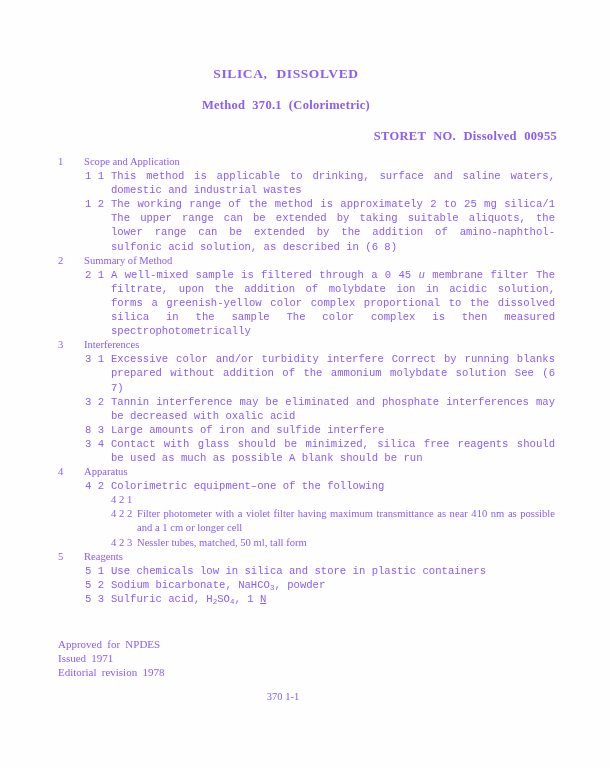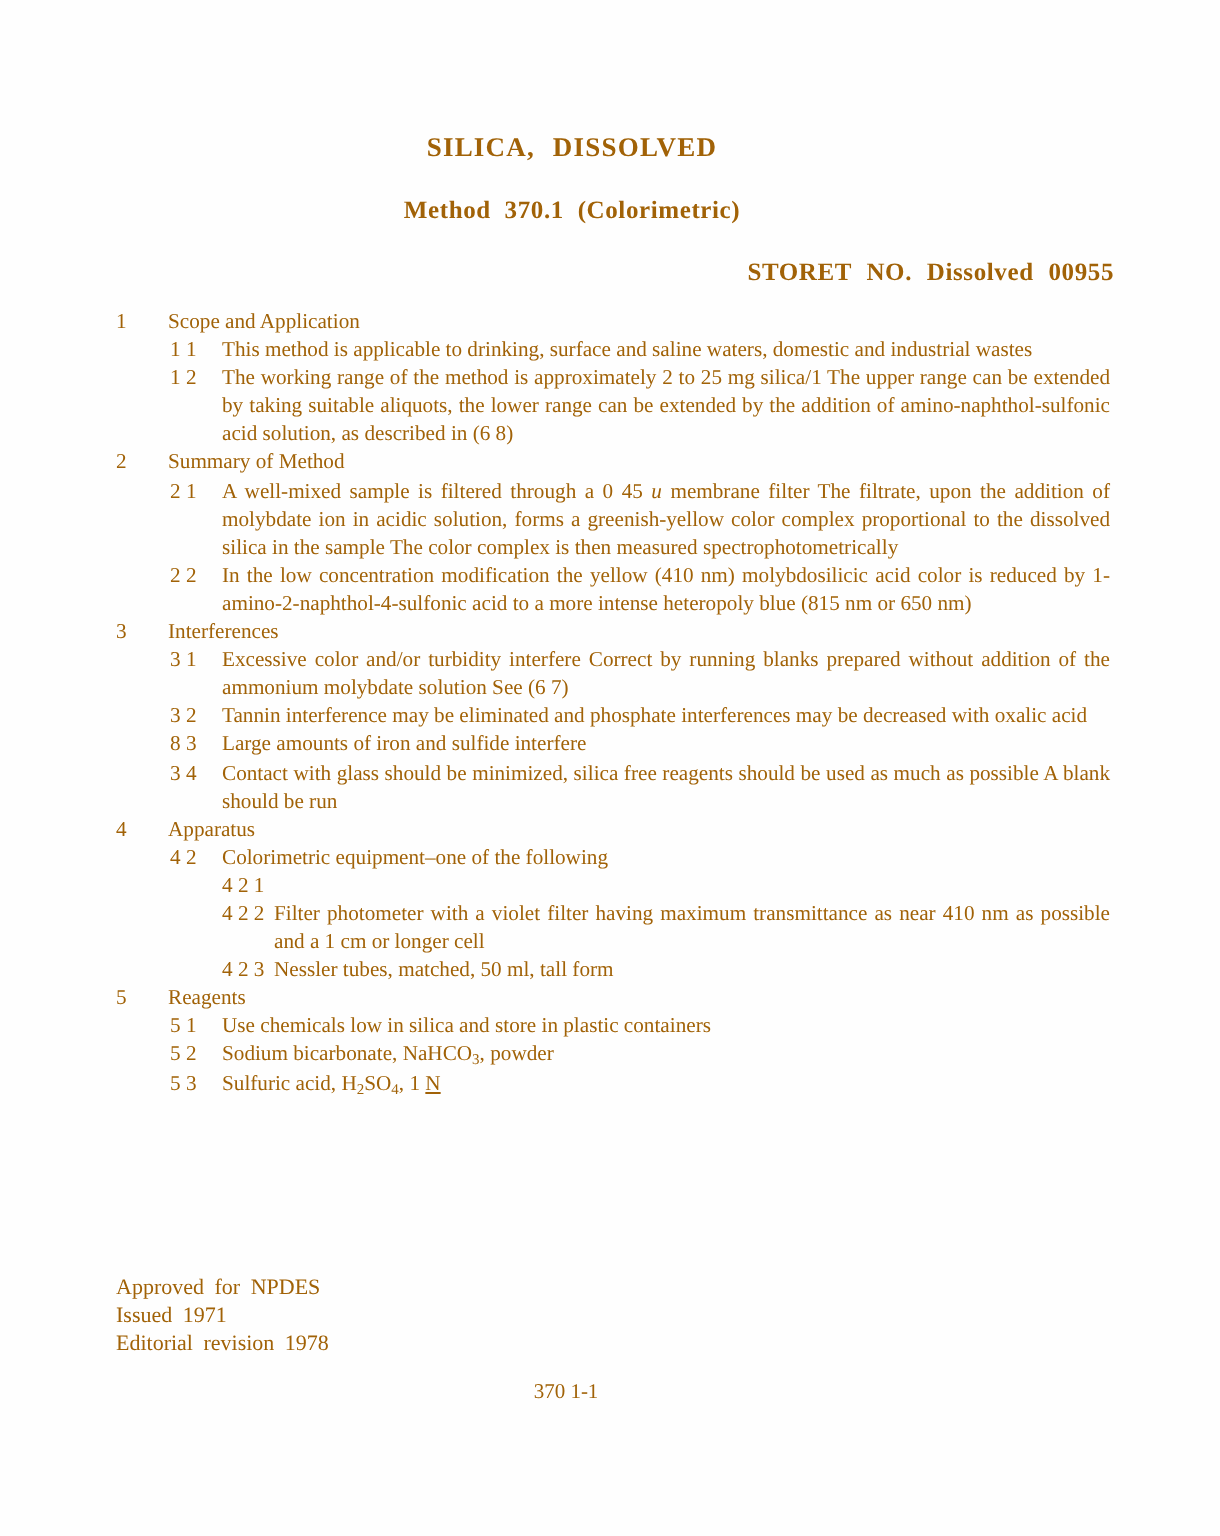--- a/index.html
+++ b/index.html
@@ -3,21 +3,21 @@
 <meta charset="utf-8">
 <style>
   * { margin:0; padding:0; box-sizing:border-box; }
   html,body { background:#ffffff; }
   .page {
     position:relative;
     width:610px; height:768px;
     background:#fefefe;
     overflow:hidden;
     font-family:"Liberation Serif","DejaVu Serif",serif;
-    color:#a16207;
+    color:#8b5cf6;
     -webkit-font-smoothing:antialiased;
   }
   .centered {
     position:absolute; left:0; width:100%;
     text-align:center;
     transform:translateX(-19px);
     font-weight:700;
     white-space:nowrap;
   }
   .doc-title   { top:66px;  font-size:13.5px; word-spacing:5px; letter-spacing:0.6px; }
@@ -28,21 +28,21 @@
     word-spacing:4px; letter-spacing:0.3px;
     white-space:nowrap;
     text-align:center;
   }
   .doc-body {
     position:absolute; top:155px; left:58px; right:55px;
     font-size:10.6px; line-height:14.1px;
   }
   .row { display:flex; align-items:flex-start; }
   .num-l1 { flex:0 0 26px; }
-  .row-l2 { padding-left:27px; }
+  .row-l2 { padding-left:27px;font-family:Liberation Mono, monospace; }
   .row-l3 { padding-left:53px; }
   .num-l2, .num-l3 { flex:0 0 26px; white-space:nowrap; }
   .ititle { flex:1; }
   .itext  { flex:1; text-align:justify; }
   .itext sub { font-size:7.5px; line-height:0; vertical-align:-2px; }
   .ital { font-style:italic; }
   .underline-n { text-decoration:underline; }
   .doc-footer {
     position:absolute; left:58px; top:637px;
     font-size:11px; line-height:14.2px;
@@ -79,24 +79,20 @@
       <div class="itext">The working range of the method is approximately 2 to 25 mg silica/1 The upper range can be extended by taking suitable aliquots, the lower range can be extended by the addition of amino-naphthol-sulfonic acid solution, as described in (6 8)</div>
     </div>
 
     <div class="row">
       <span class="num-l1">2</span>
       <span class="ititle">Summary of Method</span>
     </div>
     <div class="row row-l2">
       <span class="num-l2">2 1</span>
       <div class="itext"><span>A well-mixed sample is filtered through a 0 45 </span><span class="ital">u</span><span> membrane filter The filtrate, upon the addition of molybdate ion in acidic solution, forms a greenish-yellow color complex proportional to the dissolved silica in the sample The color complex is then measured spectrophotometrically</span></div>
-    </div>
-    <div class="row row-l2">
-      <span class="num-l2">2 2</span>
-      <div class="itext">In the low concentration modification the yellow (410 nm) molybdosilicic acid color is reduced by 1-amino-2-naphthol-4-sulfonic acid to a more intense heteropoly blue (815 nm or 650 nm)</div>
     </div>
 
     <div class="row">
       <span class="num-l1">3</span>
       <span class="ititle">Interferences</span>
     </div>
     <div class="row row-l2">
       <span class="num-l2">3 1</span>
       <div class="itext">Excessive color and/or turbidity interfere Correct by running blanks prepared without addition of the ammonium molybdate solution See (6 7)</div>
     </div>

